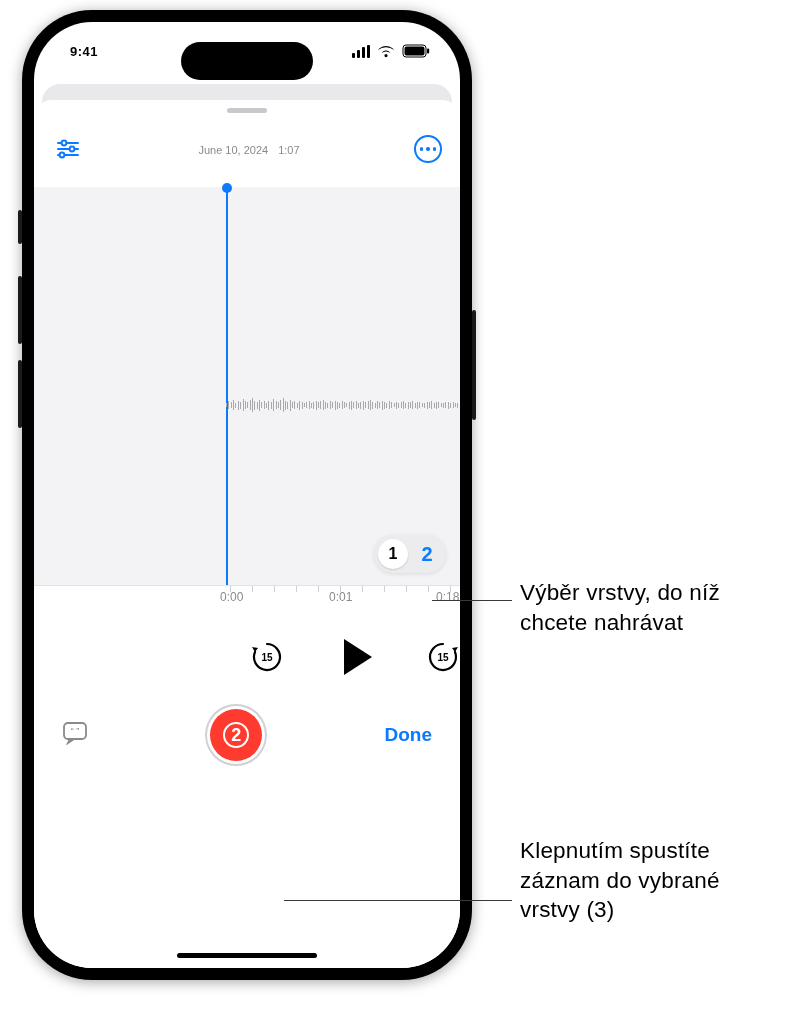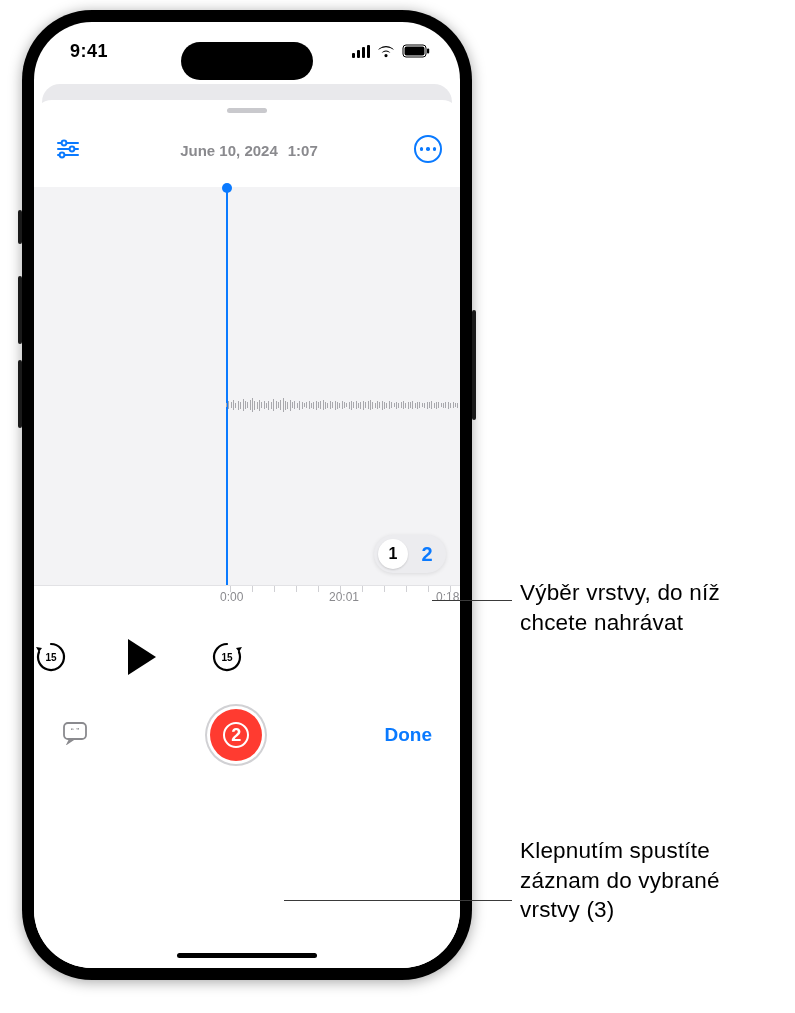--- a/index.html
+++ b/index.html
@@ -52,21 +52,21 @@
     z-index: 50;
   }
 
   
   .status {
     height: 58px;
     display: flex;
     align-items: center;
     padding: 0 30px 0 36px;
     justify-content: space-between;
-    font-size: 18px;
+    font-size: 13px;
     font-weight: 600;
   }
   .status .time { letter-spacing: .5px; }
   .status .right { display: flex; align-items: center; gap: 7px; }
   .bars { display:flex; align-items:flex-end; gap:2px; height:13px;}
   .bars span{ width:3px; background:#000; border-radius:1px;}
   .bars span:nth-child(1){height:5px;} .bars span:nth-child(2){height:8px;}
   .bars span:nth-child(3){height:11px;} .bars span:nth-child(4){height:13px;}
   .wifi svg, .battery svg { display:block; }
 
@@ -94,21 +94,21 @@
 
   
   .hdr {
     display:flex;
     align-items:center;
     padding: 20px 18px 6px;
     position: relative;
   }
   .hdr .title-wrap { flex:1; text-align:center; }
   .hdr .title { font-size: 21.5px; font-weight:600; }
-  .hdr .sub { color:#8a8a8e; font-size:15px; margin-top:2px;font-weight:bold; }
+  .hdr .sub { color:#8a8a8e; font-size:11px; margin-top:2px; }
   .hdr .sub .dot{ display:inline-block; width:10px;}
   .icon-btn { width:32px; height:32px; display:flex; align-items:center; justify-content:center; color:#0a7aff; }
   .icon-btn.more {
     border:2px solid #0a7aff; border-radius:50%;
     width:28px; height:28px;
   }
   .icon-btn.more .dots { display:flex; gap:3px;}
   .icon-btn.more .dots span{width:3.5px;height:3.5px;background:#0a7aff;border-radius:50%;}
   .sliders-icon svg{display:block;}
 
@@ -165,21 +165,21 @@
     font-weight:400;
     font-feature-settings:"tnum";
     letter-spacing:1px;
     margin-top:26px;
     font-family: "Helvetica Neue", Arial, sans-serif;
   }
 
   
   .transport{
     margin-top:22px;
-    display:flex; justify-content:flex-start; align-items:center; gap:54px;
+    display:flex; justify-content:flex-end; align-items:center; gap:54px;
   }
   .skip{
     width:34px;height:34px;position:relative;
   }
   .skip svg{width:100%;height:100%;}
   .play{
     width:0;height:0;
     border-left:28px solid #000;
     border-top:18px solid transparent;
     border-bottom:18px solid transparent;
@@ -405,21 +405,21 @@
             <span style="height: 6px;"></span>
           </div>
 
         <div class="layer-sel">
           <div class="opt l1">1</div>
           <div class="opt l2">2</div>
         </div>
 
         <div class="time-ruler">
           <span class="tick t0">0:00</span>
-          <span class="tick t1">20:01</span>
+          <span class="tick t1">0:01</span>
           <span class="tick t2">0:18</span>
         <span class="minor" style="left: 196px;"></span>
             <span class="minor" style="left: 218px;"></span>
             <span class="minor" style="left: 240px;"></span>
             <span class="minor" style="left: 262px;"></span>
             <span class="minor" style="left: 284px;"></span>
             <span class="minor" style="left: 306px;"></span>
             <span class="minor" style="left: 328px;"></span>
             <span class="minor" style="left: 350px;"></span>
             <span class="minor" style="left: 372px;"></span>

